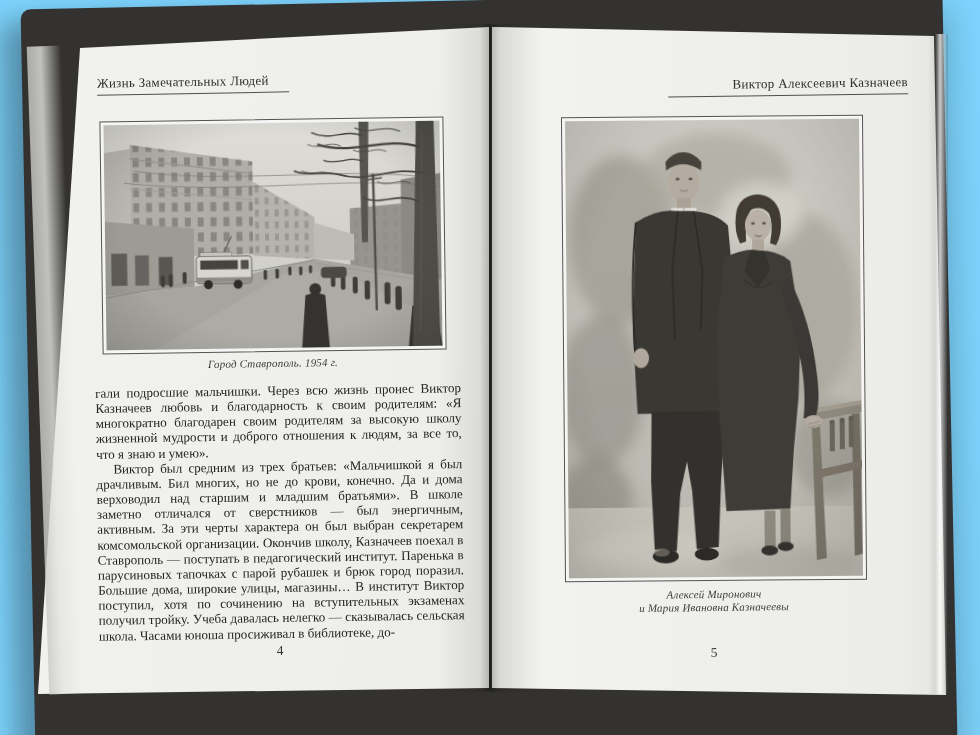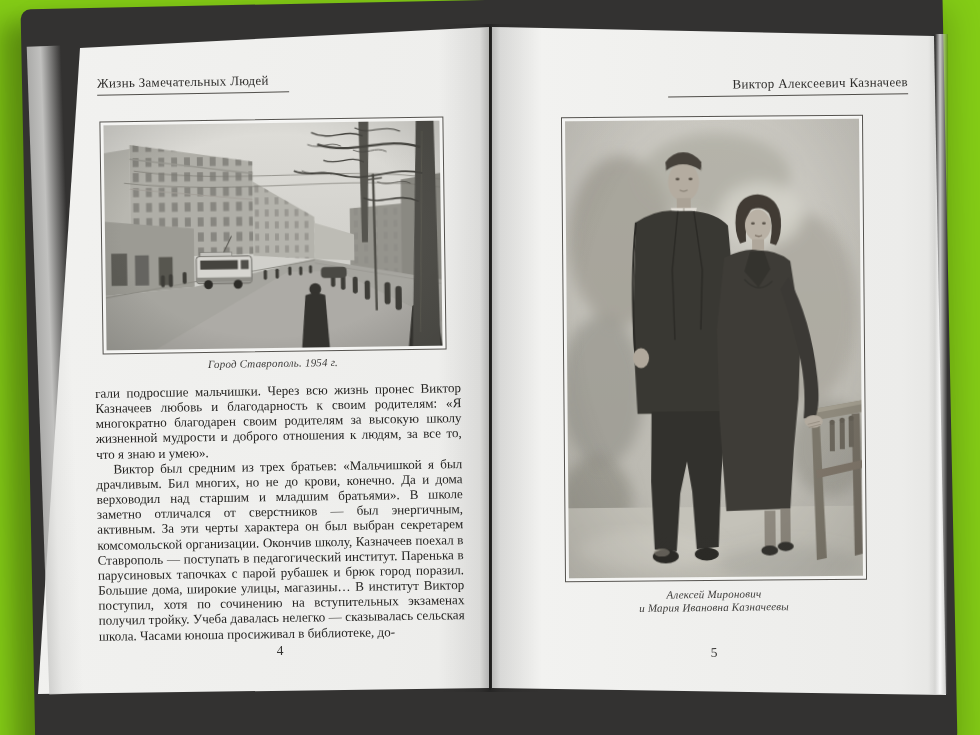--- a/index.html
+++ b/index.html
@@ -1,16 +1,16 @@
 <!DOCTYPE html>
 <html><head>
 <meta charset="utf-8">
 <style>
   html,body{margin:0;padding:0;background:#ffffff;width:980px;height:735px;overflow:hidden;}
-  .canvas{position:relative;width:980px;height:735px;background:#84cc16;font-family:"Liberation Serif",serif;}
+  .canvas{position:relative;width:980px;height:735px;background:#7dd3fc;font-family:"Liberation Serif",serif;}
 
   
   .cover{position:absolute;left:28px;top:0px;width:922px;height:752px;background:#333231;
          border-radius:10px;transform:rotate(-1.15deg);
          box-shadow:-22px 12px 26px rgba(0,0,0,.28), 8px 16px 30px rgba(0,0,0,.18);}
 
   
   .page{position:absolute;}
   .page-left{left:0;top:0;width:980px;height:735px;
       clip-path:polygon(80px 48px,489px 27px,489px 688px,38px 694px);

